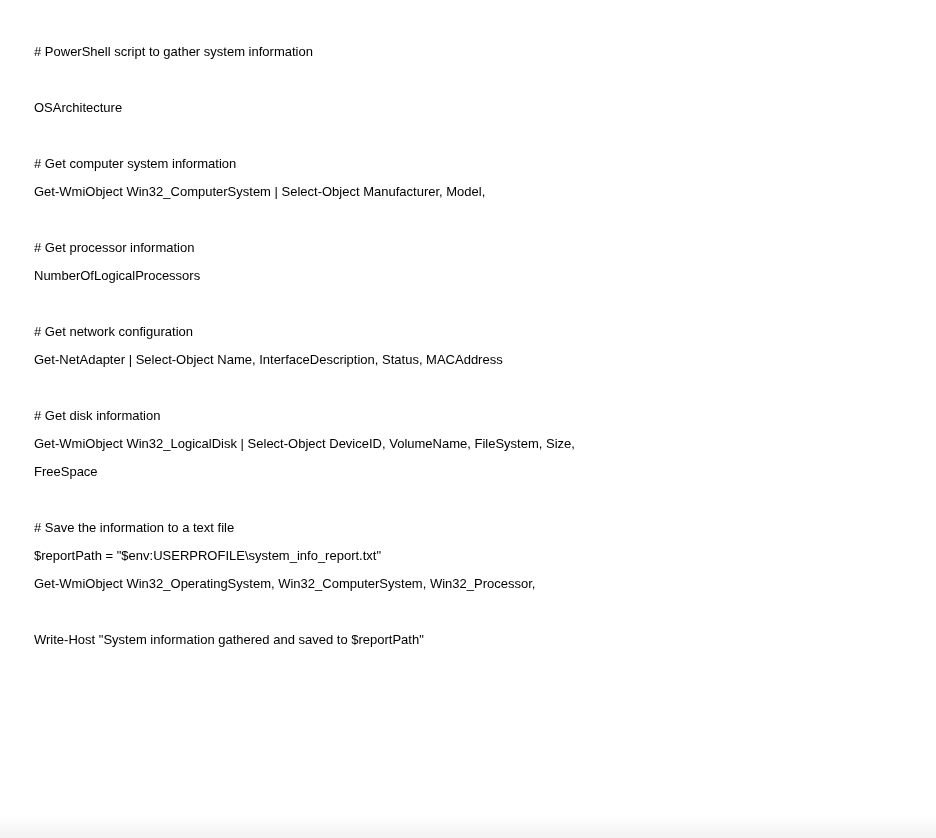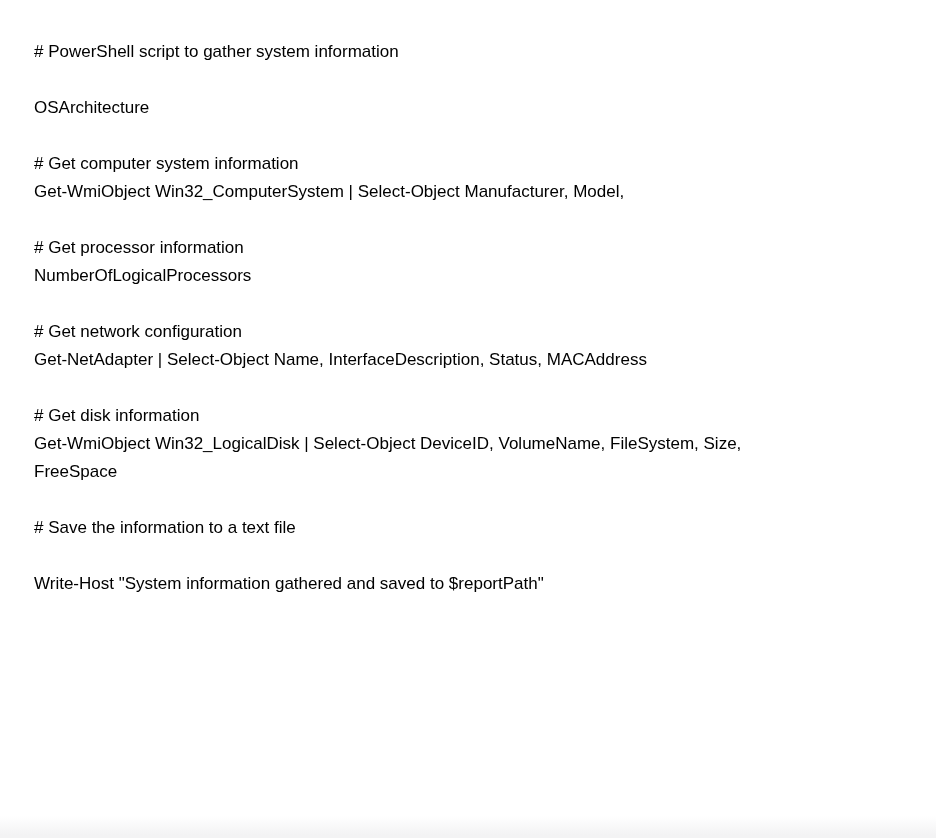--- a/index.html
+++ b/index.html
@@ -14,21 +14,21 @@
     background: #ffffff;
     overflow: hidden;
     font-family: "Liberation Sans", sans-serif;
   }
   .code-area {
     position: absolute;
     left: 34px;
     top: 38px;
     right: 14px;
     color: #000000;
-    font-size: 17px;
+    font-size: 13px;
     line-height: 28px;
     font-family: "Liberation Sans", sans-serif;
   }
   .line {
     min-height: 28px;
     white-space: pre-wrap;
   }
   .footer-fade {
     position: absolute;
     left: 0;
@@ -55,17 +55,19 @@
     <div class="line">NumberOfLogicalProcessors</div>
     <div class="line"></div>
     <div class="line"># Get network configuration</div>
     <div class="line">Get-NetAdapter | Select-Object Name, InterfaceDescription, Status, MACAddress</div>
     <div class="line"></div>
     <div class="line"># Get disk information</div>
     <div class="line">Get-WmiObject Win32_LogicalDisk | Select-Object DeviceID, VolumeName, FileSystem, Size,</div>
     <div class="line">FreeSpace</div>
     <div class="line"></div>
     <div class="line"># Save the information to a text file</div>
+    <div class="line">$reportPath = "$env:USERPROFILE\system_info_report.txt"</div>
+    <div class="line">Get-WmiObject Win32_OperatingSystem, Win32_ComputerSystem, Win32_Processor,</div>
     <div class="line"></div>
     <div class="line">Write-Host "System information gathered and saved to $reportPath"</div>
   </div>
   <div class="footer-fade"></div>
 </div>
 
 </body></html>

